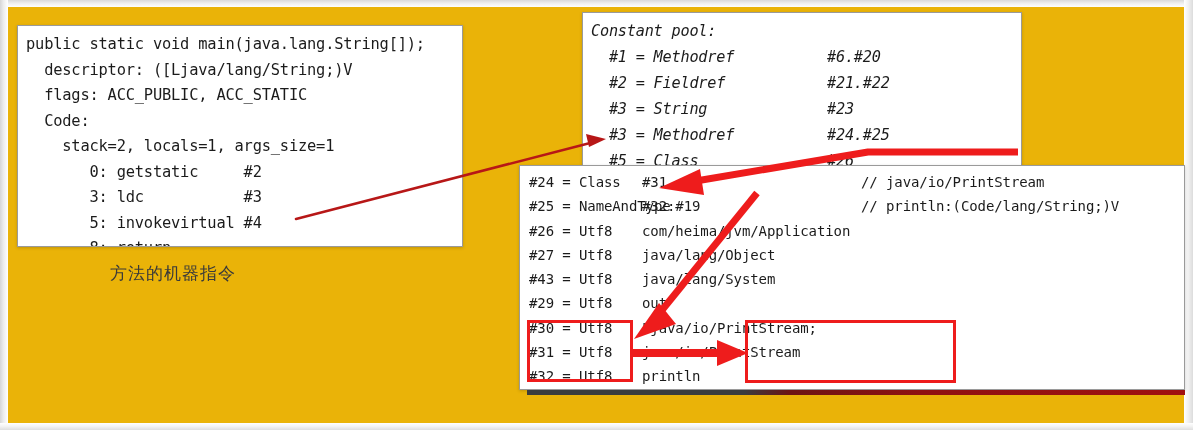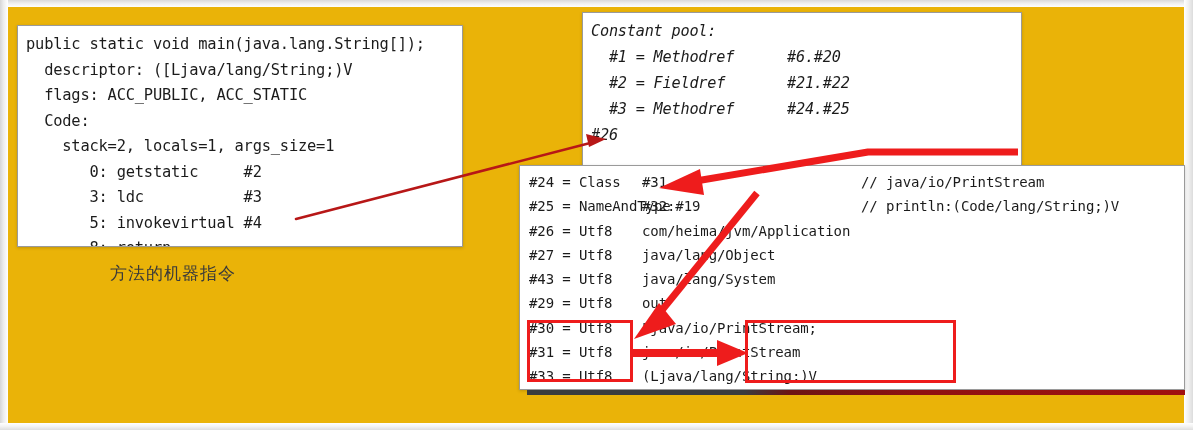--- a/index.html
+++ b/index.html
@@ -66,21 +66,21 @@
     color: #3a3a3a;
     letter-spacing: 1px;
     white-space: pre;
   }
 
   
   #box-pool {
     left: 582px; top: 12px; width: 440px; height: 160px;
     padding: 5px 0 0 8px;
   }
-  #box-pool .cp-row { display: flex; white-space: pre; }
+  #box-pool .cp-row { display: flex; white-space: pre; gap: 40px; }
   #box-pool .code-line { font-size: 15.2px; line-height: 26px; letter-spacing: -0.2px; font-style: italic; }
   #box-pool .cp-idx { width: 196px; flex: 0 0 196px; }
   #box-pool .cp-val { flex: 0 0 auto; }
 
   
   #box-detail {
     left: 519px; top: 165px; width: 666px; height: 225px;
     padding: 4px 0 0 9px;
     z-index: 5;
   }
@@ -144,24 +144,29 @@
 
     <div class="code-line cp-row">
       <span class="cp-idx">  #1 = Methodref</span>
       <span class="cp-val">#6.#20</span>
     </div>
     <div class="code-line cp-row">
       <span class="cp-idx">  #2 = Fieldref</span>
       <span class="cp-val">#21.#22</span>
     </div>
     <div class="code-line cp-row">
+      <span class="cp-idx">  #3 = String</span>
+      <span class="cp-val">#23</span>
+    </div>
+    <div class="code-line cp-row">
       <span class="cp-idx">  #3 = Methodref</span>
       <span class="cp-val">#24.#25</span>
     </div>
     <div class="code-line cp-row">
+      <span class="cp-idx">  #5 = Class</span>
       <span class="cp-val">#26</span>
     </div>
   </div>
 
   <div class="code-box" id="box-detail">
     <div class="code-line cp-row">
       <span class="cp-idx">#24 = Class</span>
       <span class="cp-val">#31</span>
       <span class="cp-cmt">// java/io/PrintStream</span>
     </div>
@@ -194,20 +199,25 @@
       <span class="cp-idx">#30 = Utf8</span>
       <span class="cp-val">Ljava/io/PrintStream;</span>
       <span class="cp-cmt"></span>
     </div>
     <div class="code-line cp-row">
       <span class="cp-idx">#31 = Utf8</span>
       <span class="cp-val">java/io/PrintStream</span>
       <span class="cp-cmt"></span>
     </div>
     <div class="code-line cp-row">
+      <span class="cp-idx">#32 = Utf8</span>
+      <span class="cp-val">println</span>
+      <span class="cp-cmt"></span>
+    </div>
+    <div class="code-line cp-row">
       <span class="cp-idx">#33 = Utf8</span>
       <span class="cp-val">(Ljava/lang/String;)V</span>
       <span class="cp-cmt"></span>
     </div>
   </div>
 
   <div class="red-box" id="redbox-left"></div>
   <div class="red-box" id="redbox-right"></div>
 
   <div class="bottom-bar"></div>

